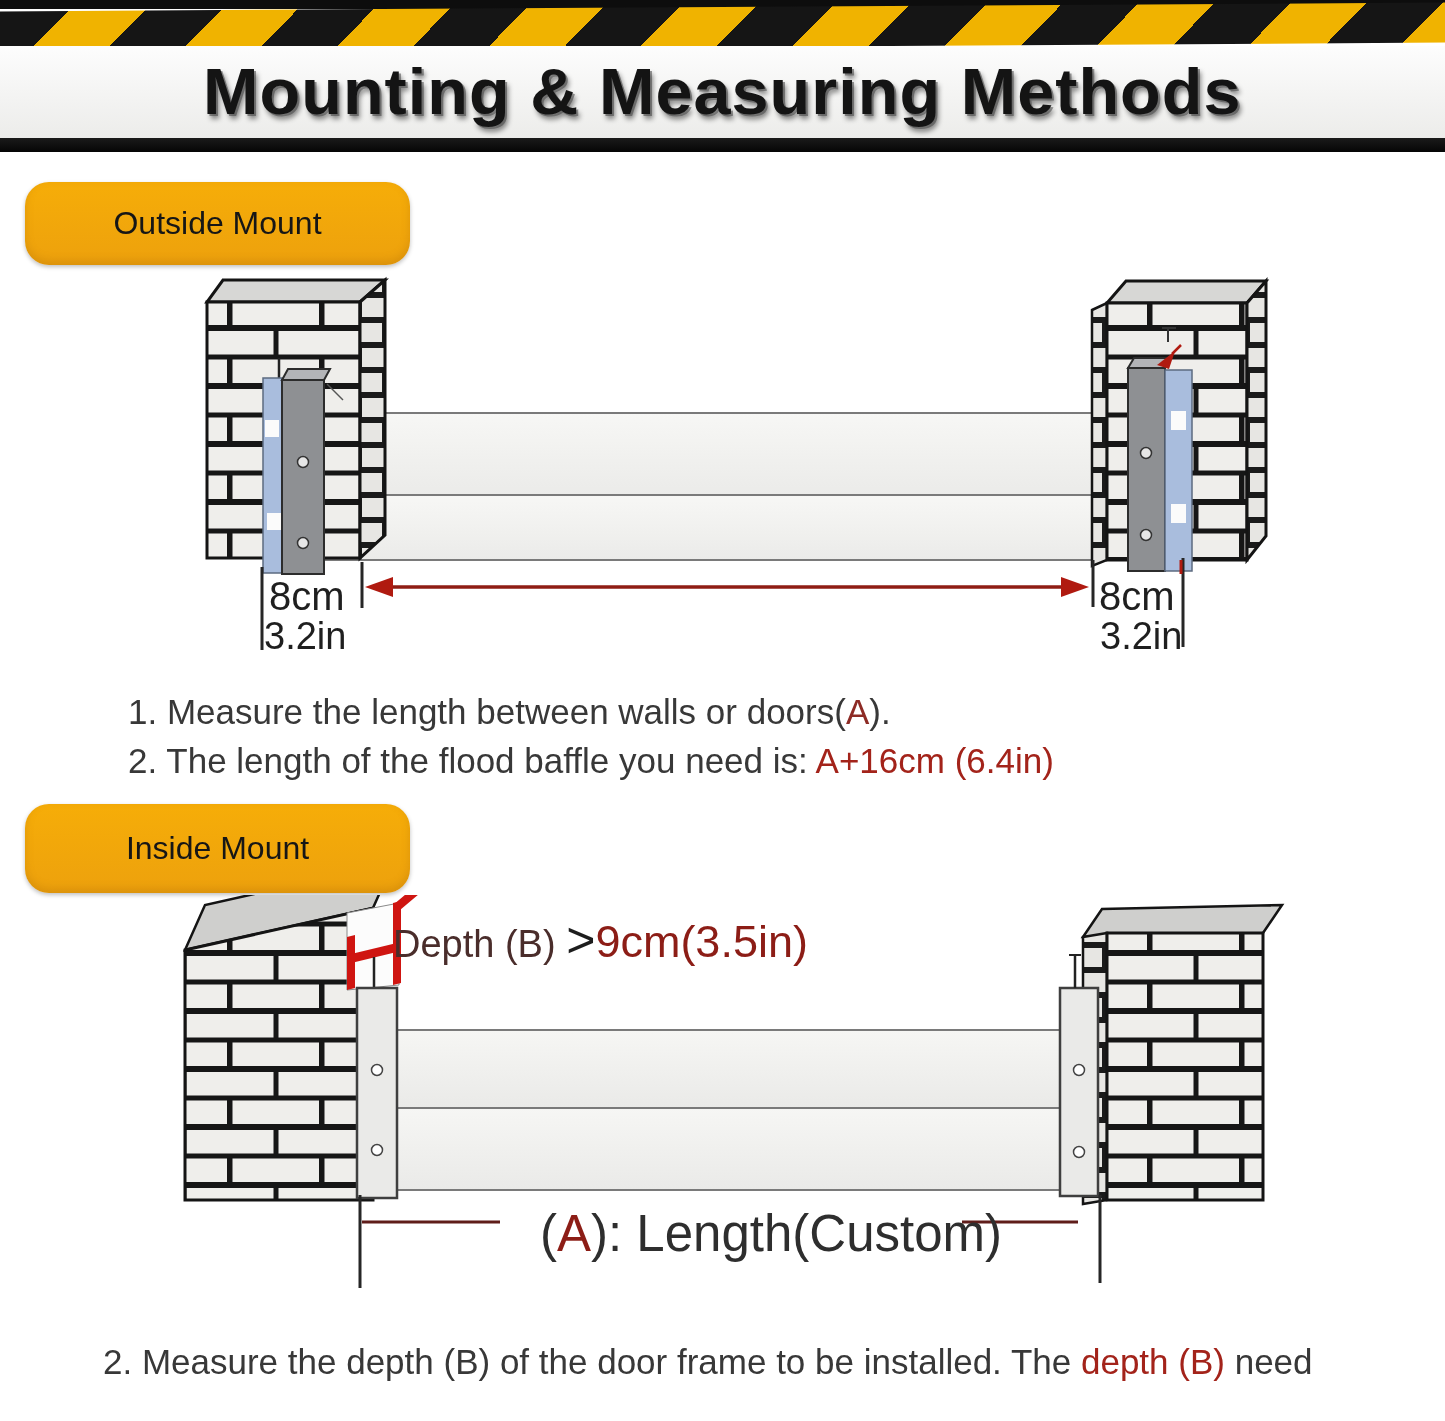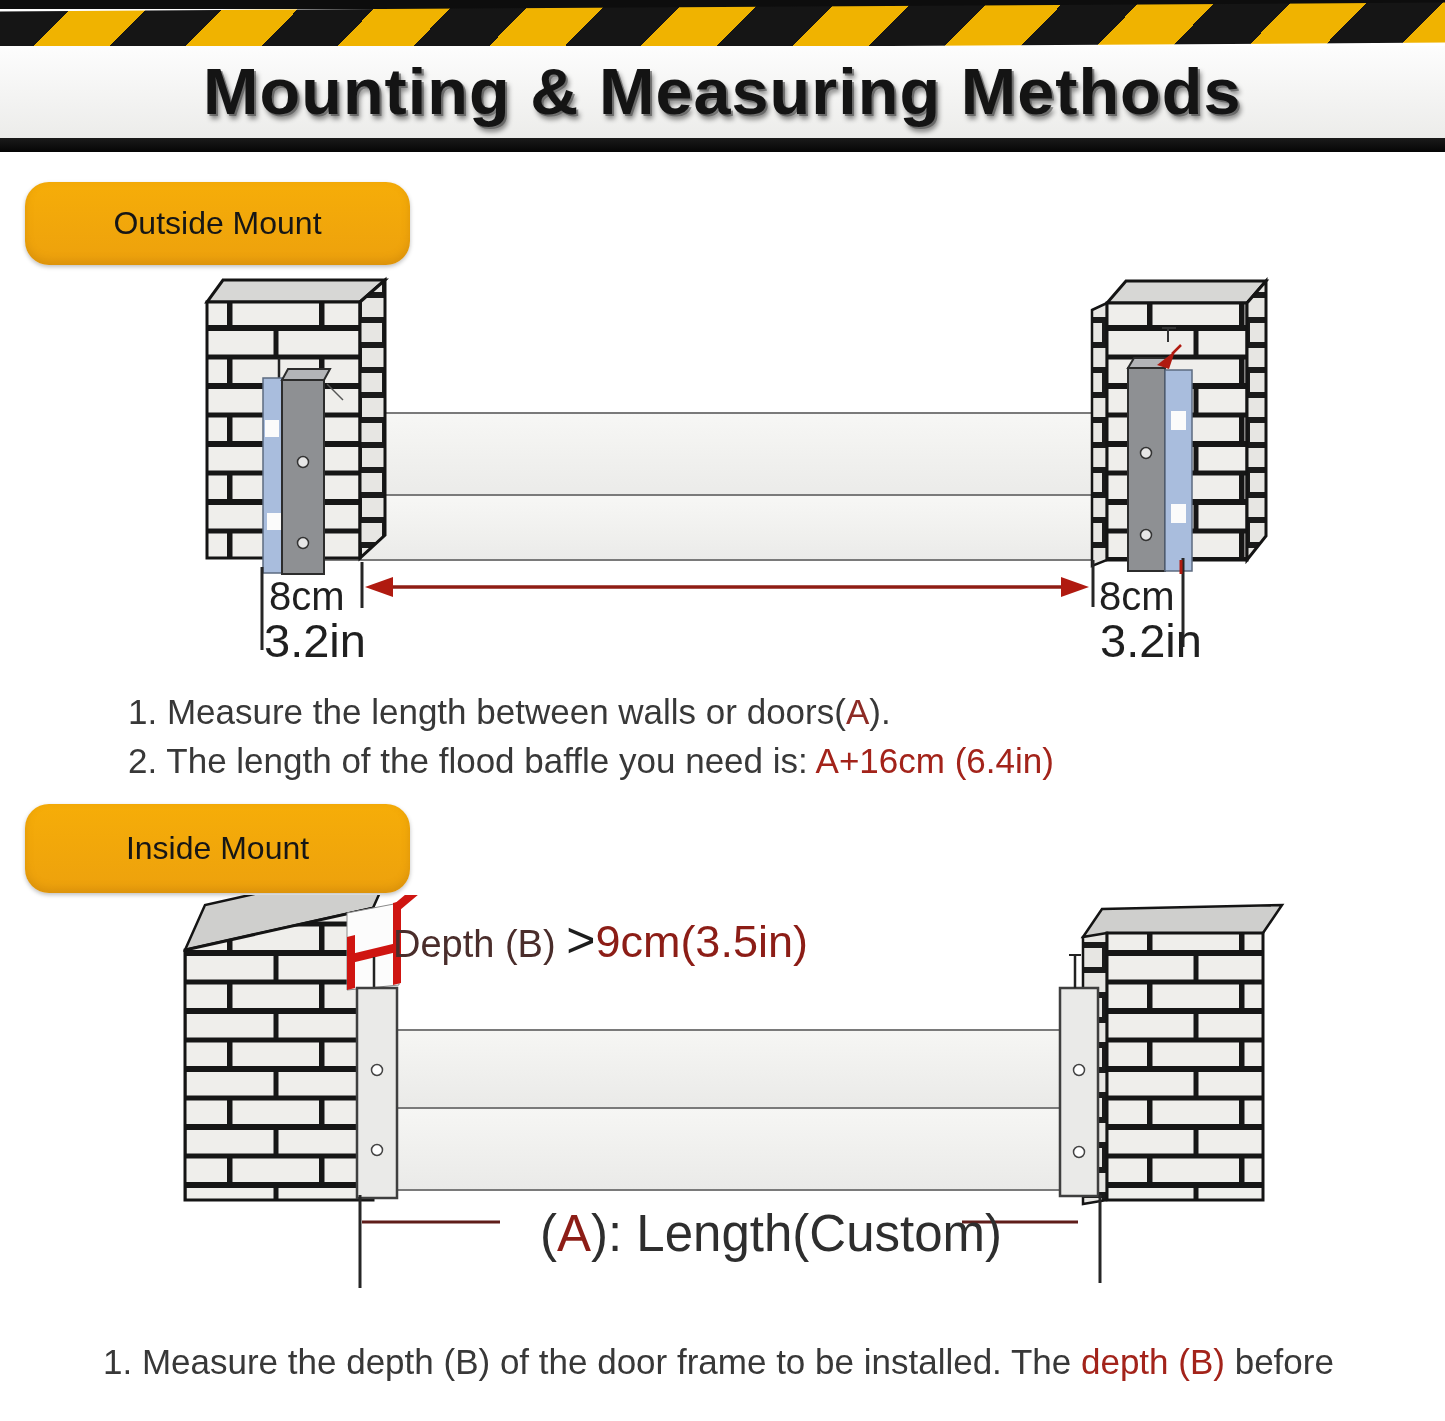--- a/index.html
+++ b/index.html
@@ -24,21 +24,21 @@
          box-shadow:0 2px 4px rgba(0,0,0,.25), inset 0 -4px 8px rgba(160,95,0,.25);}
   .badge span{font-size:32px;color:#161616;white-space:nowrap;}
   .badge.outside{top:182px;height:83px;}
   .badge.inside{top:804px;height:89px;}
   
   .diagram{position:absolute;left:0;width:1445px;height:400px;}
   .diagram.d1{top:270px;}
   .diagram.d2{top:895px;}
   .diagram svg{position:absolute;left:0;top:0;}
   .meas{position:absolute;font-size:40px;color:#1f1f1f;white-space:nowrap;line-height:1;}
-  .meas.small{font-size:47px;}
+  .meas.small{font-size:38px;}
   .span-label{position:absolute;left:489px;top:333px;white-space:nowrap;line-height:1;}
   .span-label .letter{font-size:46px;font-weight:bold;color:#c41712;}
   .span-label .rest{font-size:37px;color:#3a3a3a;}
   .depth-label{position:absolute;left:393px;top:20px;white-space:nowrap;line-height:1;}
   .depth-label .d1{font-size:38px;color:#4a2d2b;}
   .depth-label .d2{font-size:50px;color:#1d1d1d;}
   .depth-label .d3{font-size:45px;color:#8c1d16;}
   .length-label{position:absolute;left:540px;top:313px;white-space:nowrap;line-height:1;font-size:51px;color:#2e2e2e;}
   .length-label .letter{color:#8c1d16;}
   
@@ -233,15 +233,15 @@
         <line x1="362" y1="327" x2="500" y2="327"></line>
         <line x1="962" y1="327" x2="1078" y2="327"></line>
       </g>
     </svg>
 
     <span class="depth-label"><span class="d1">Depth (B) </span><span class="d2">&gt;</span><span class="d3">9cm(3.5in)</span></span>
 
     <span class="length-label"><span>(</span><span class="letter">A</span><span>): Length(Custom)</span></span>
   </div>
 
-  <div class="instr" style="left:103px;top:1344px;"><span>1. Measure the depth (B) of the door frame to be installed. The </span><span class="red">depth (B)</span><span> before</span></div>
+  <div class="instr" style="left:103px;top:1344px;"><span>2. Measure the depth (B) of the door frame to be installed. The </span><span class="red">depth (B)</span><span> need</span></div>
 
 </div>
 
 </body></html>

